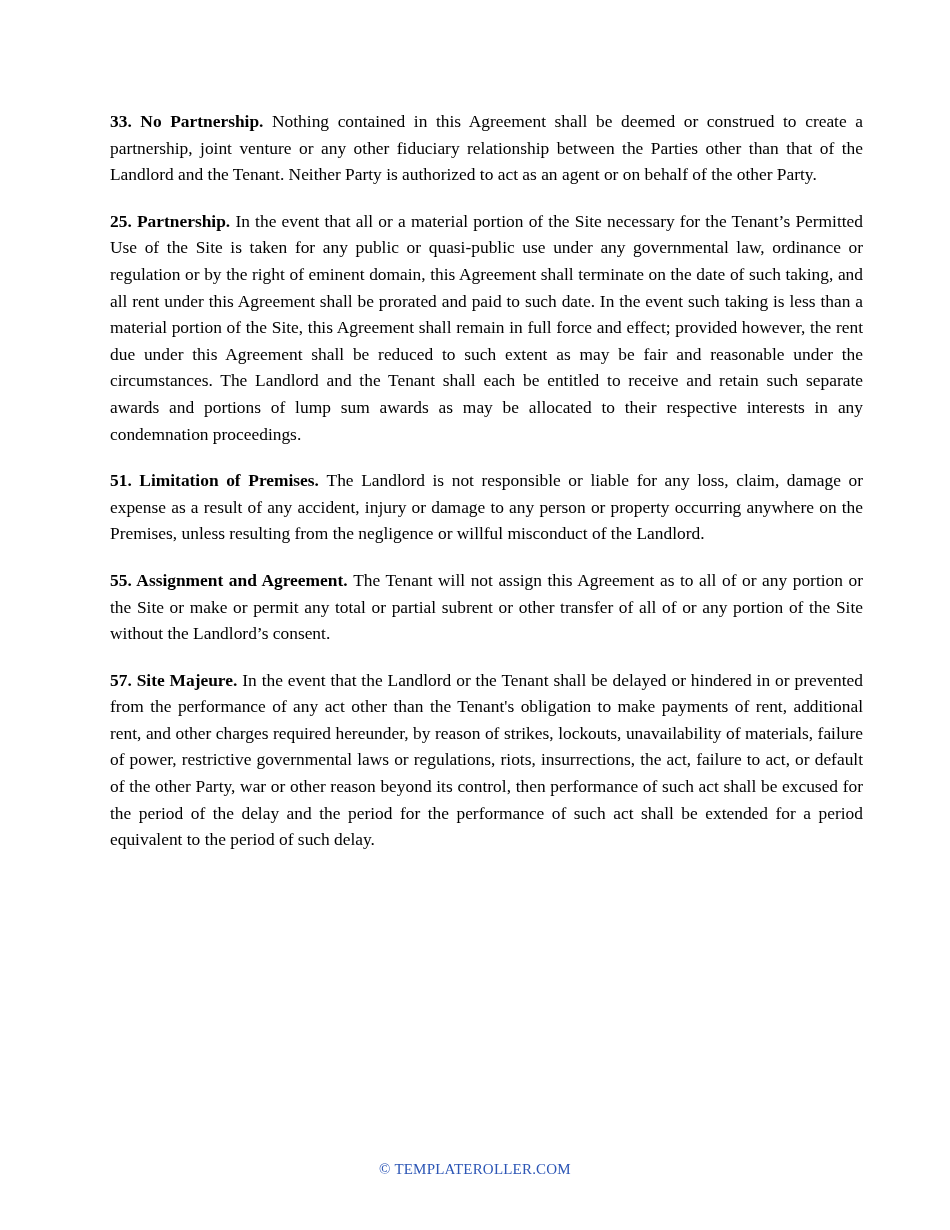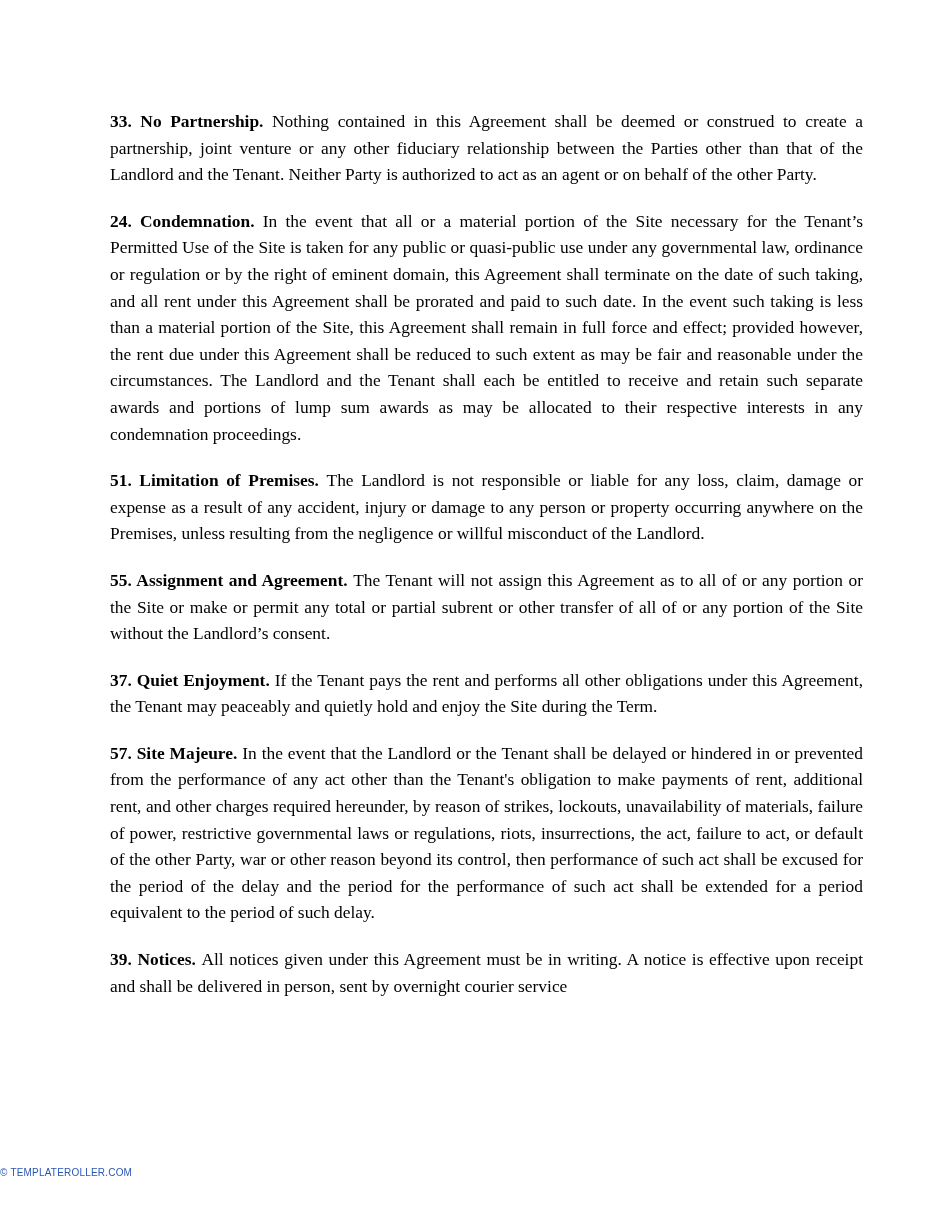--- a/index.html
+++ b/index.html
@@ -39,72 +39,62 @@
     font-weight: bold;
   }
   .clause .heading {
     white-space: normal;
   }
   .footer {
     position: absolute;
     left: 0;
     right: 0;
     bottom: 52px;
-    text-align: left;
-    font-family: Liberation Sans, sans-serif;
-    font-size: 10px;
+    text-align: center;
+    font-family: Liberation Serif, serif;
+    font-size: 15px;
     letter-spacing: 0.2px;
     color: #2b55b5;
   }
   .footer .mark {
     color: #2b55b5;
   }
 </style>
 </head>
 <body>
 
 <div class="page">
 
   <p class="clause">
     <span class="num">33. </span>
     <span class="heading">No Partnership. </span>
     <span class="body">Nothing contained in this Agreement shall be deemed or construed to create a partnership, joint venture or any other fiduciary relationship between the Parties other than that of the Landlord and the Tenant. Neither Party is authorized to act as an agent or on behalf of the other Party.</span>
   </p>
 
   <p class="clause">
-    <span class="num">24. </span>
-    <span class="heading">Condemnation. </span>
+    <span class="num">25. </span>
+    <span class="heading">Partnership. </span>
     <span class="body">In the event that all or a material portion of the Site necessary for the Tenant’s Permitted Use of the Site is taken for any public or quasi-public use under any governmental law, ordinance or regulation or by the right of eminent domain, this Agreement shall terminate on the date of such taking, and all rent under this Agreement shall be prorated and paid to such date. In the event such taking is less than a material portion of the Site, this Agreement shall remain in full force and effect; provided however, the rent due under this Agreement shall be reduced to such extent as may be fair and reasonable under the circumstances. The Landlord and the Tenant shall each be entitled to receive and retain such separate awards and portions of lump sum awards as may be allocated to their respective interests in any condemnation proceedings.</span>
   </p>
 
   <p class="clause">
     <span class="num">51. </span>
     <span class="heading">Limitation of Premises. </span>
     <span class="body">The Landlord is not responsible or liable for any loss, claim, damage or expense as a result of any accident, injury or damage to any person or property occurring anywhere on the Premises, unless resulting from the negligence or willful misconduct of the Landlord.</span>
   </p>
 
   <p class="clause">
     <span class="num">55. </span>
     <span class="heading">Assignment and Agreement. </span>
     <span class="body">The Tenant will not assign this Agreement as to all of or any portion or the Site or make or permit any total or partial subrent or other transfer of all of or any portion of the Site without the Landlord’s consent.</span>
   </p>
 
-  <p class="clause">
-    <span class="num">37. </span>
-    <span class="heading">Quiet Enjoyment. </span>
-    <span class="body">If the Tenant pays the rent and performs all other obligations under this Agreement, the Tenant may peaceably and quietly hold and enjoy the Site during the Term.</span>
-  </p>
 
   <p class="clause">
     <span class="num">57. </span>
     <span class="heading">Site Majeure. </span>
     <span class="body">In the event that the Landlord or the Tenant shall be delayed or hindered in or prevented from the performance of any act other than the Tenant's obligation to make payments of rent, additional rent, and other charges required hereunder, by reason of strikes, lockouts, unavailability of materials, failure of power, restrictive governmental laws or regulations, riots, insurrections, the act, failure to act, or default of the other Party, war or other reason beyond its control, then performance of such act shall be excused for the period of the delay and the period for the performance of such act shall be extended for a period equivalent to the period of such delay.</span>
   </p>
 
-  <p class="clause">
-    <span class="num">39. </span>
-    <span class="heading">Notices. </span>
-    <span class="body">All notices given under this Agreement must be in writing. A notice is effective upon receipt and shall be delivered in person, sent by overnight courier service</span>
-  </p>
 
 </div>
 
 <div class="footer"><span class="mark">©</span><span> TEMPLATEROLLER.COM</span></div>
 
 </body></html>

